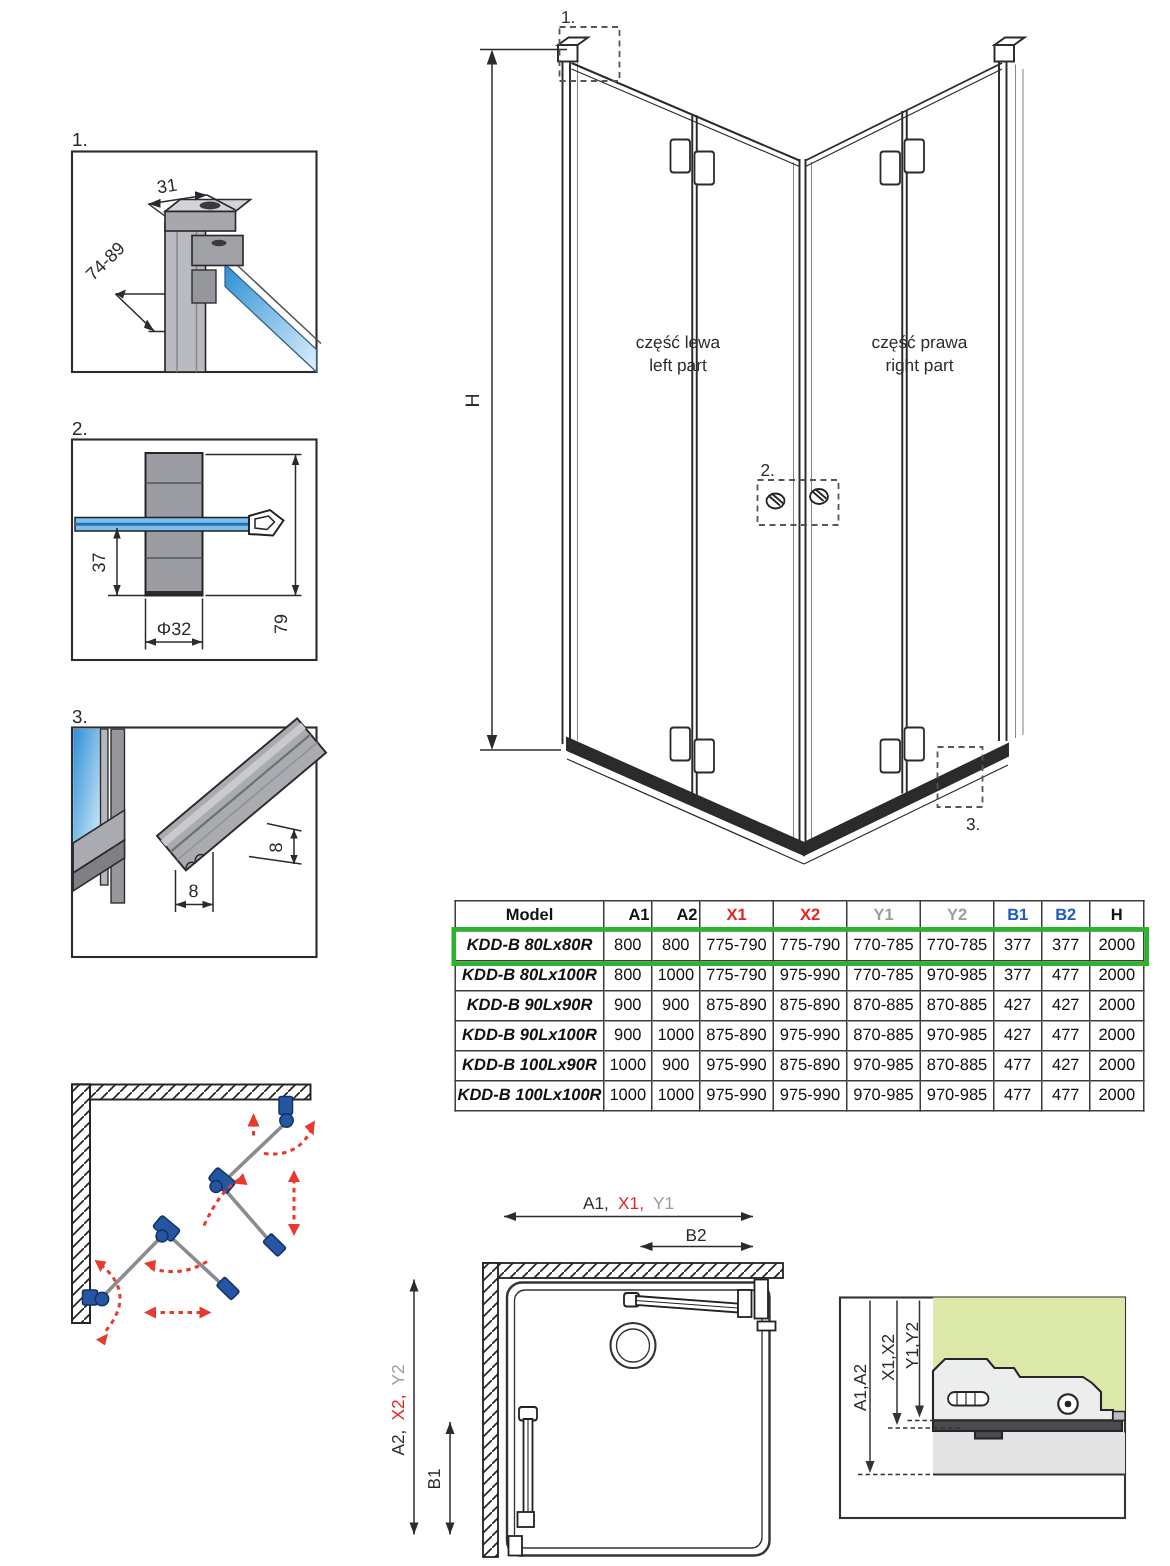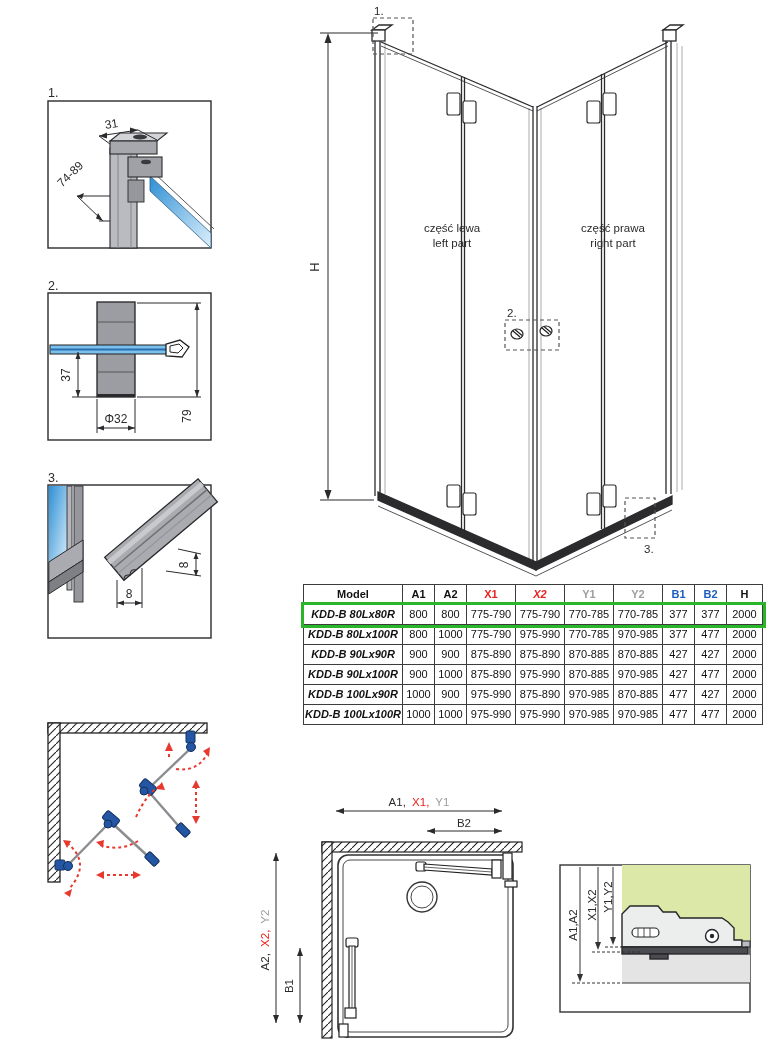--- a/index.html
+++ b/index.html
@@ -5,28 +5,28 @@
   html,body{margin:0;padding:0;background:#fff;}
   .page{position:relative;width:780px;height:1044px;background:#ffffff;overflow:hidden;
         font-family:"Liberation Sans",sans-serif;}
   .abs{position:absolute;}
   svg{display:block;}
   svg text{fill:#2b2b2b;font-family:"Liberation Sans",sans-serif;}
   .dimtxt{font-size:12px;}
   .biglbl{font-size:12.5px;}
   .callout{font-size:11.5px;}
   
-  .table-wrap{position:absolute;left:303px;top:584px;width:427px;}
+  .table-wrap{position:absolute;left:303px;top:600px;width:427px;}
   table.spec{border-collapse:collapse;table-layout:fixed;width:427px;font-size:11px;color:#111;}
   table.spec th,table.spec td{border:1px solid #3c3c3c;text-align:center;vertical-align:middle;
       height:17px;padding:1px 1px;line-height:1.05;overflow:hidden;white-space:nowrap;}
   table.spec th{font-weight:bold;}
   table.spec td.model{font-weight:bold;font-style:italic;}
   table.spec th:nth-child(1){width:96px;}
-  table.spec th:nth-child(2),table.spec th:nth-child(3){width:29px;}
+  table.spec th:nth-child(2),table.spec th:nth-child(3){width:29px;text-align:right;}
   table.spec th:nth-child(4),table.spec th:nth-child(5),
   table.spec th:nth-child(6),table.spec th:nth-child(7){width:46px;}
   table.spec th:nth-child(8),table.spec th:nth-child(9){width:29px;}
   table.spec th:nth-child(10){width:33px;}
 </style>
 </head>
 <body>
 
 <div class="page">
 
@@ -237,21 +237,21 @@
   </svg>
 
   <div class="table-wrap">
     <table class="spec">
       <thead>
           <tr>
             <th style="color: rgb(17, 17, 17);">Model</th>
             <th style="color: rgb(17, 17, 17);">A1</th>
             <th style="color: rgb(17, 17, 17); margin-top: 48px;">A2</th>
             <th style="color: rgb(232, 35, 31);">X1</th>
-            <th style="color: rgb(232, 35, 31); font-style: italic;">X2</th>
+            <th style="color: rgb(232, 35, 31);">X2</th>
             <th style="color: rgb(157, 157, 156);">Y1</th>
             <th style="color: rgb(157, 157, 156);">Y2</th>
             <th style="color: rgb(29, 93, 191);">B1</th>
             <th style="color: rgb(29, 93, 191);">B2</th>
             <th style="color: rgb(17, 17, 17);">H</th>
           </tr>
         </thead>
       <tbody>
           <tr style="outline: rgb(43, 181, 43) solid 3px; outline-offset: 0px; margin-top: 36px;">
             <td class="model">KDD-B 80Lx80R</td>

